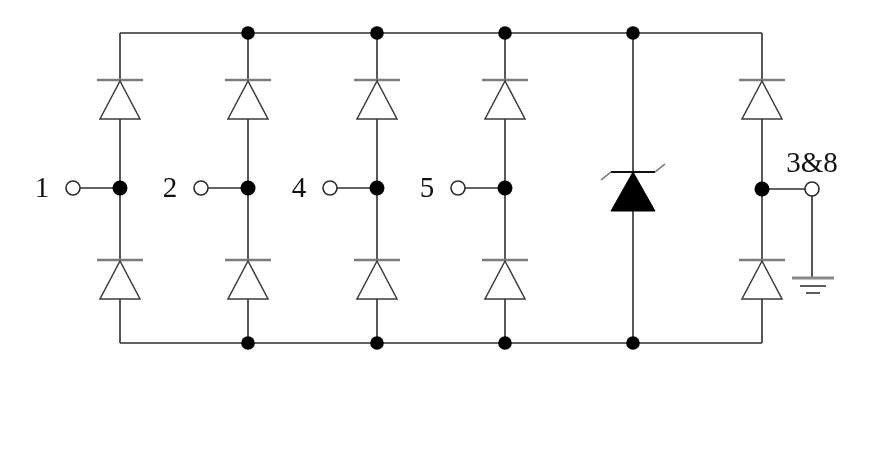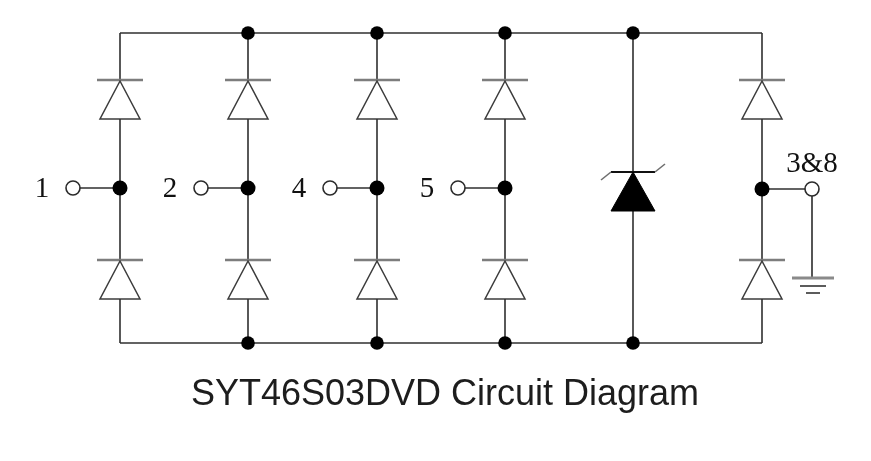--- a/index.html
+++ b/index.html
@@ -119,14 +119,13 @@
       <line x1="806" y1="293" x2="820" y2="293" stroke="#4a4a4a" stroke-width="1.8"></line>
       <circle cx="248" cy="33" r="6.8" fill="#000000"></circle>
       <circle cx="248" cy="343" r="6.8" fill="#000000"></circle>
       <circle cx="377" cy="33" r="6.8" fill="#000000"></circle>
       <circle cx="377" cy="343" r="6.8" fill="#000000"></circle>
       <circle cx="505" cy="33" r="6.8" fill="#000000"></circle>
       <circle cx="505" cy="343" r="6.8" fill="#000000"></circle>
       <circle cx="633" cy="33" r="6.8" fill="#000000"></circle>
       <circle cx="633" cy="343" r="6.8" fill="#000000"></circle>
     </svg>
-  <div class="diagram-title">SYT46S03DVD Circuit Diagram</div>
 </div>
 
 </body></html>

